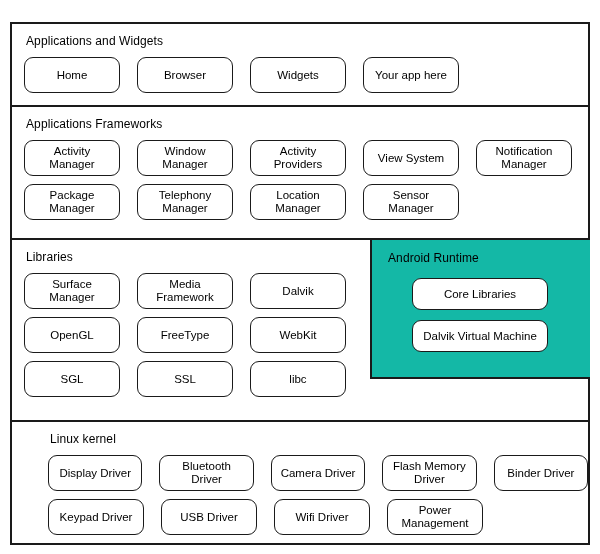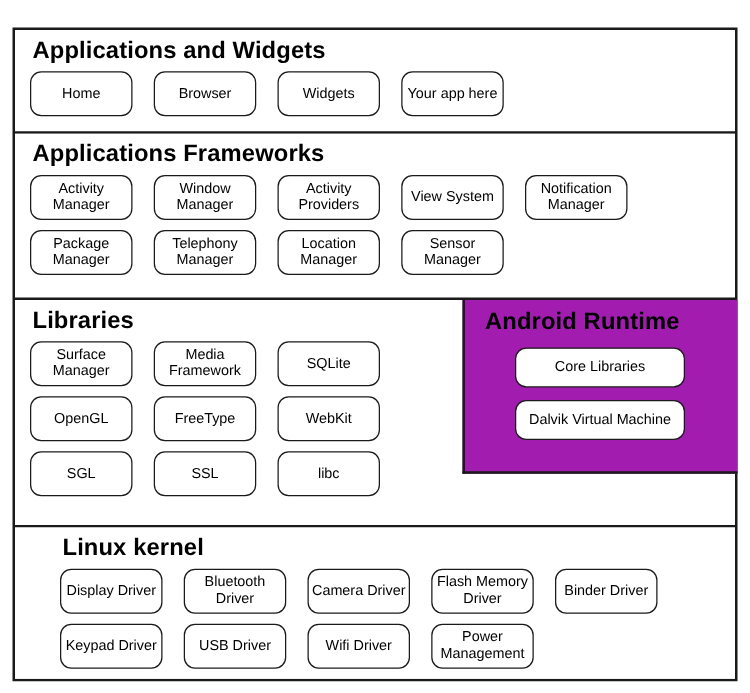--- a/index.html
+++ b/index.html
@@ -28,37 +28,37 @@
 
   .layer {
     position: relative;
     box-sizing: border-box;
     border-bottom: 2px solid #1a1a1a;
     background: #ffffff;
   }
   .layer.last { border-bottom: none; padding-left: 24px; }
 
   .layer-title {
-    font-size: 19px;
-    font-weight: bold;
+    font-size: 12px;
+    font-weight: normal;
     letter-spacing: 0.1px;
     color: #000000;
     padding: 8px 0 0 14px;
     line-height: 18px;
   }
 
   .row {
     display: flex;
     padding: 0 0 0 12px;
     margin-top: 7px;
   }
   .row.tight { margin-top: 8px; }
 
   .cell {
-    width: 82px;
+    width: 96px;
     height: 36px;
     margin-right: 17px;
     box-sizing: border-box;
     border: 1.6px solid #1a1a1a;
     border-radius: 9px;
     background: #ffffff;
     display: flex;
     align-items: center;
     justify-content: center;
     text-align: center;
@@ -86,21 +86,21 @@
   }
   #runtime-box {
     position: absolute;
     left: 358px;
     top: 0px;
     width: 220px;
     height: 139px;
     box-sizing: border-box;
     border-left: 2px solid #1a1a1a;
     border-bottom: 2px solid #1a1a1a;
-    background: #a21caf;
+    background: #14b8a6;
   }
   #runtime-box .layer-title { padding-left: 16px; padding-top: 9px; }
   .runtime-cell {
     width: 136px;
     height: 32px;
     margin: 0 0 0 40px;
     box-sizing: border-box;
     border: 1.6px solid #1a1a1a;
     border-radius: 9px;
     background: #ffffff;
@@ -158,21 +158,21 @@
 
   <div class="layer" id="layer-libs">
     <div id="libs-inner">
 
       <div class="layer-title">Libraries</div>
       <div class="row">
         <div class="cell">Surface
 Manager</div>
         <div class="cell">Media
 Framework</div>
-        <div class="cell">SQLite</div>
+        <div class="cell">Dalvik</div>
       </div>
       <div class="row tight">
         <div class="cell">OpenGL</div>
         <div class="cell">FreeType</div>
         <div class="cell">WebKit</div>
       </div>
       <div class="row tight">
         <div class="cell">SGL</div>
         <div class="cell">SSL</div>
         <div class="cell">libc</div>

